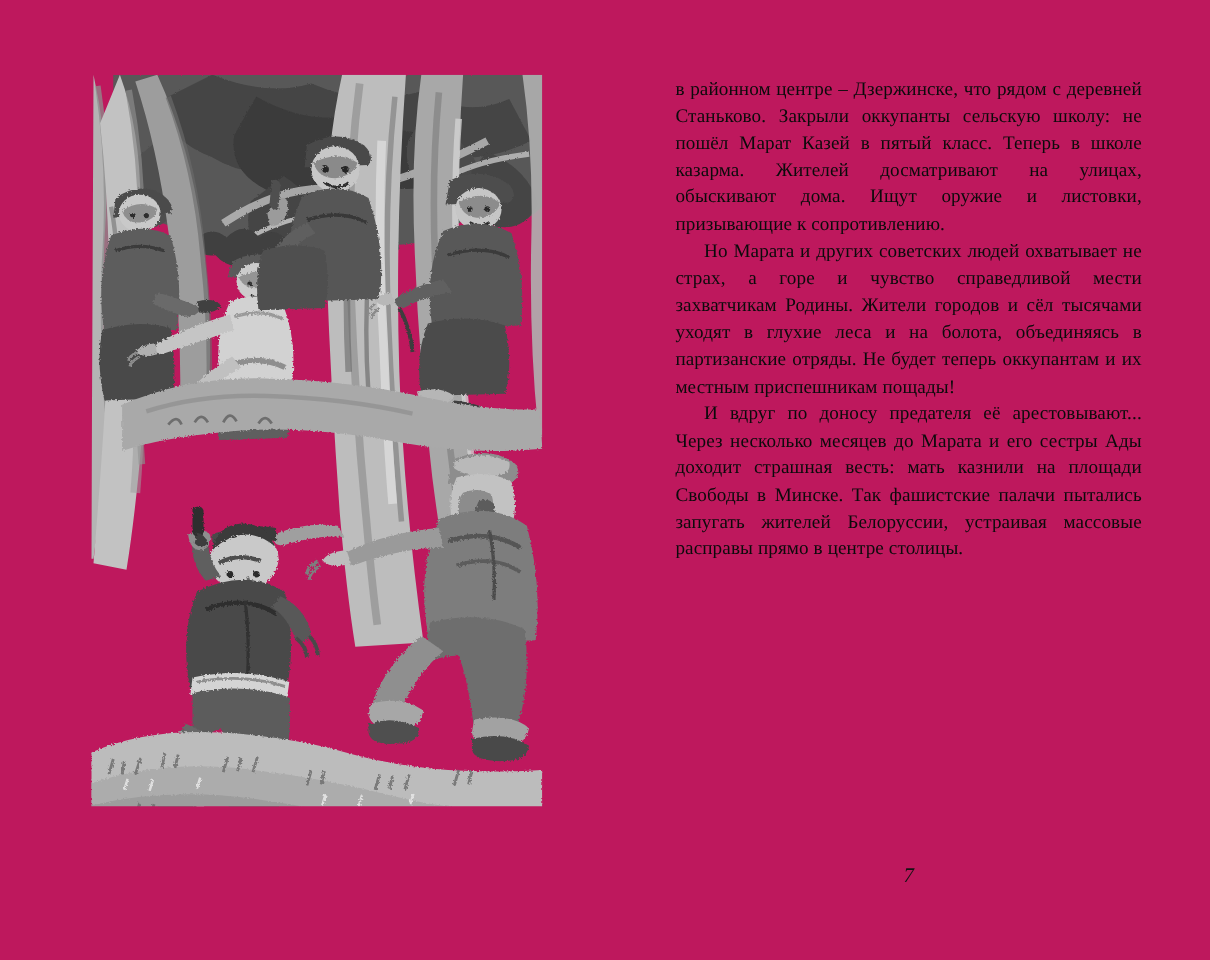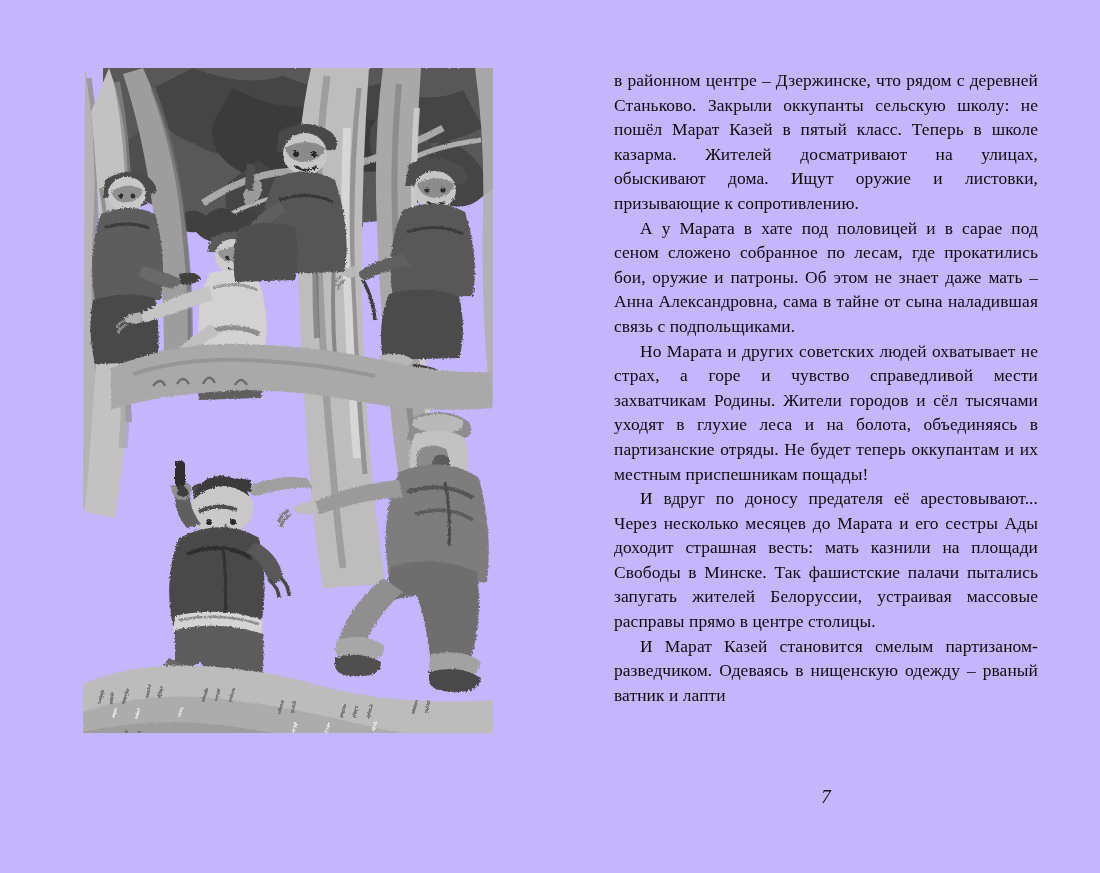--- a/index.html
+++ b/index.html
@@ -11,21 +11,21 @@
     width: 1100px;
     height: 873px;
     position: relative;
     overflow: hidden;
     font-family: "Liberation Serif", "DejaVu Serif", serif;
   }
 
   .page-spread {
     position: absolute;
     inset: 0;
-    background: #c4b5fd;
+    background: #be185d;
   }
 
   
   .illustration-pane {
     position: absolute;
     left: 83px;
     top: 68px;
     width: 410px;
     height: 665px;
   }
@@ -294,21 +294,19 @@
         <g stroke="#e6e6e6" stroke-width="2.2" fill="none" opacity="0.9">
           <path d="M30,650 l3,-10 m20,11 l3,-10 m40,8 l3,-10"></path>
           <path d="M210,664 l3,-10 m30,11 l3,-10 m44,8 l3,-10"></path>
         </g>
       </g>
     </svg>
   </div>
 
   <div class="text-pane">
     <p class="body-text">в районном центре – Дзержинске, что рядом с деревней Станьково. Закрыли оккупанты сельскую школу: не пошёл Марат Казей в пятый класс. Теперь в школе казарма. Жителей досматривают на улицах, обыскивают дома. Ищут оружие и листовки, призывающие к сопротивлению.</p>
-    <p class="body-text">А у Марата в хате под половицей и в сарае под сеном сложено собранное по лесам, где прокатились бои, оружие и патроны. Об этом не знает даже мать – Анна Александровна, сама в тайне от сына наладившая связь с подпольщиками.</p>
     <p class="body-text">Но Марата и других советских людей охватывает не страх, а горе и чувство справедливой мести захватчикам Родины. Жители городов и сёл тысячами уходят в глухие леса и на болота, объединяясь в партизанские отряды. Не будет теперь оккупантам и их местным приспешникам пощады!</p>
     <p class="body-text">И вдруг по доносу предателя её арестовывают... Через несколько месяцев до Марата и его сестры Ады доходит страшная весть: мать казнили на площади Свободы в Минске. Так фашистские палачи пытались запугать жителей Белоруссии, устраивая массовые расправы прямо в центре столицы.</p>
-    <p class="body-text">И Марат Казей становится смелым партизаном-разведчиком. Одеваясь в нищенскую одежду – рваный ватник и лапти</p>
   </div>
 
   <div class="page-number">7</div>
 
 </div>
 
 </body></html>

